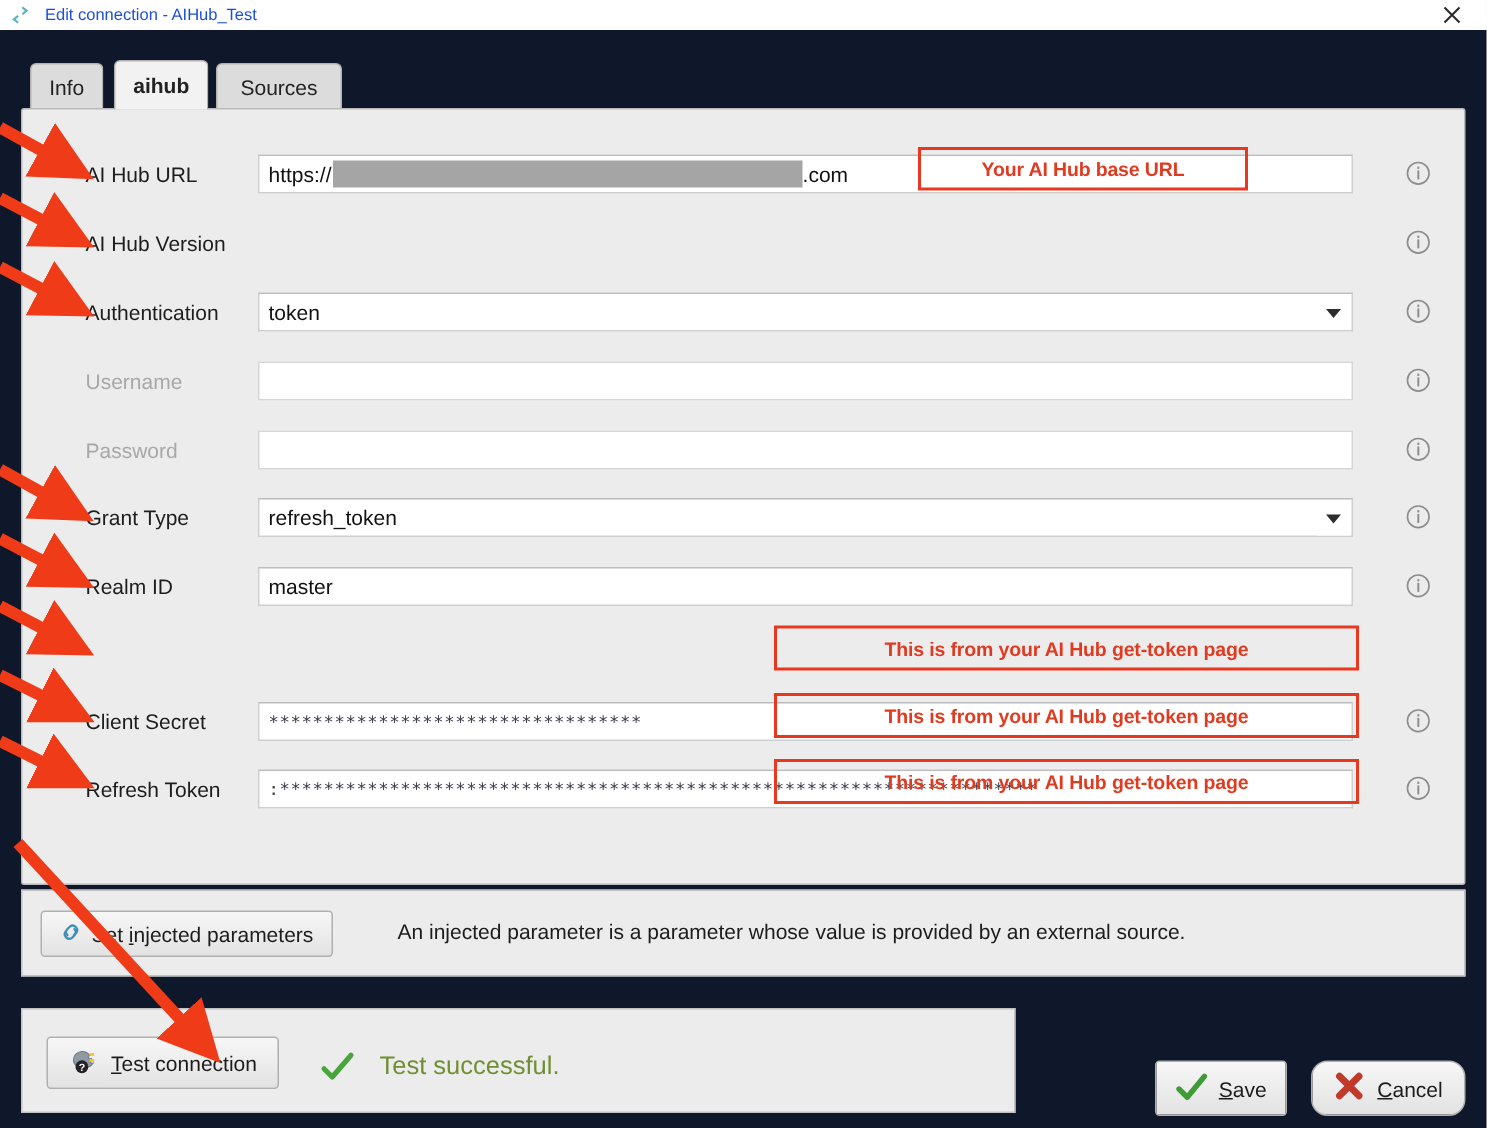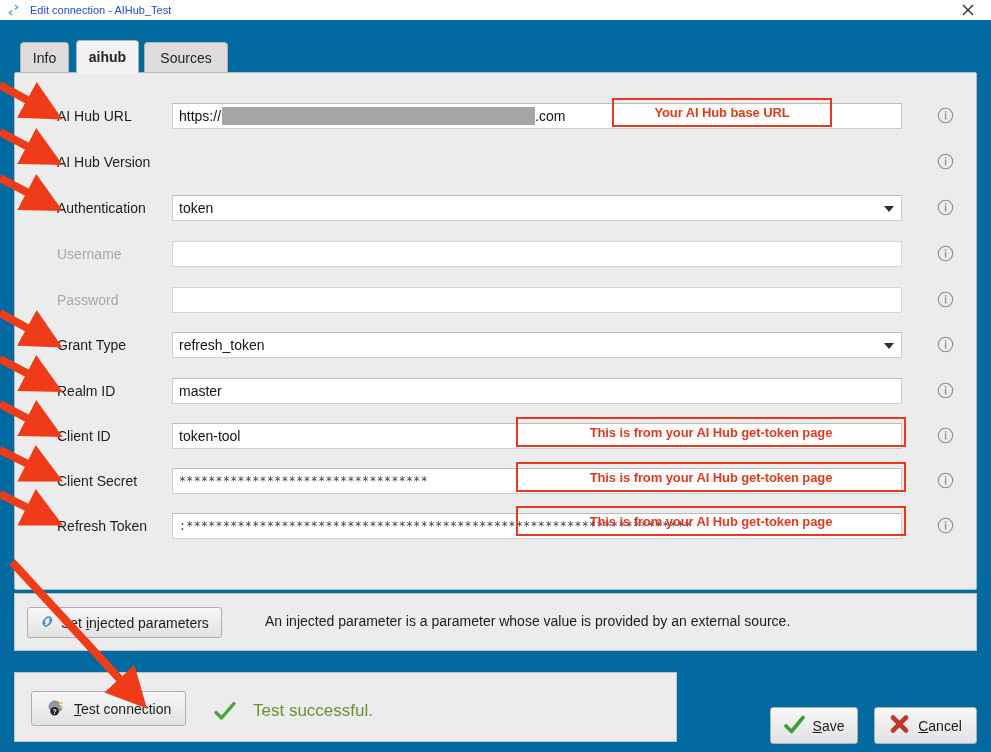--- a/index.html
+++ b/index.html
@@ -35,21 +35,21 @@
   }
   
   .win-edge {
     position:absolute; left:0; top:0; width:2px; height:752px;
     background: linear-gradient(to right,#c9c9c9,#e8e8e8);
   }
 
   
   #dialog {
     position: absolute; left: 0; top: 20px; width: 991px; height: 732px;
-    background: #0369a1;
+    background: #0f172a;
   }
 
   
   #tabstrip {
     position: absolute; left: 14px; top: 20px; width: 963px; height: 33px;
   }
   .tab {
     position: absolute; bottom: 0; height: 31px;
     background: #dcdcdc;
     border: 1px solid #b2b2b2;
@@ -191,21 +191,21 @@
   }
   .underline-accel { text-decoration: underline; }
 
   
   #btn-save {
     position: absolute; left: 770px; top: 687px; width: 88px; height: 37px;
     justify-content: center; gap: 8px;
   }
   #btn-cancel {
     position: absolute; left: 874px; top: 687px; width: 103px; height: 37px;
-    justify-content: center; gap: 8px;
+    justify-content: center; gap: 8px; border-radius: 11px;
   }
 </style>
 </head>
 <body>
 
 <div class="win-edge"></div>
 
 <div id="titlebar">
   <div class="tb-left">
     <span>
@@ -336,33 +336,20 @@
         </div>
         <span class="info-icon" style="top:14px">
           <svg width="17" height="17" viewBox="0 0 17 17" aria-hidden="true">
             <circle cx="8.5" cy="8.5" r="7.2" fill="none" stroke="#8d8d8d" stroke-width="1.1"></circle>
             <rect x="7.9" y="6.6" width="1.3" height="6" fill="#8d8d8d"></rect>
             <rect x="7.9" y="4.1" width="1.3" height="1.5" fill="#8d8d8d"></rect>
           </svg>
         </span>
       </div>
 
-      <div class="row" style="top:340px">
-        <div class="label">Client ID</div>
-        <div class="field">
-          <span>token-tool</span>
-        </div>
-        <span class="info-icon" style="top:14px">
-          <svg width="17" height="17" viewBox="0 0 17 17" aria-hidden="true">
-            <circle cx="8.5" cy="8.5" r="7.2" fill="none" stroke="#8d8d8d" stroke-width="1.1"></circle>
-            <rect x="7.9" y="6.6" width="1.3" height="6" fill="#8d8d8d"></rect>
-            <rect x="7.9" y="4.1" width="1.3" height="1.5" fill="#8d8d8d"></rect>
-          </svg>
-        </span>
-      </div>
 
       <div class="row" style="top:385px">
         <div class="label">Client Secret</div>
         <div class="field">
           <span class="mono-mask">**********************************</span>
         </div>
         <span class="info-icon" style="top:14px">
           <svg width="17" height="17" viewBox="0 0 17 17" aria-hidden="true">
             <circle cx="8.5" cy="8.5" r="7.2" fill="none" stroke="#8d8d8d" stroke-width="1.1"></circle>
             <rect x="7.9" y="6.6" width="1.3" height="6" fill="#8d8d8d"></rect>

